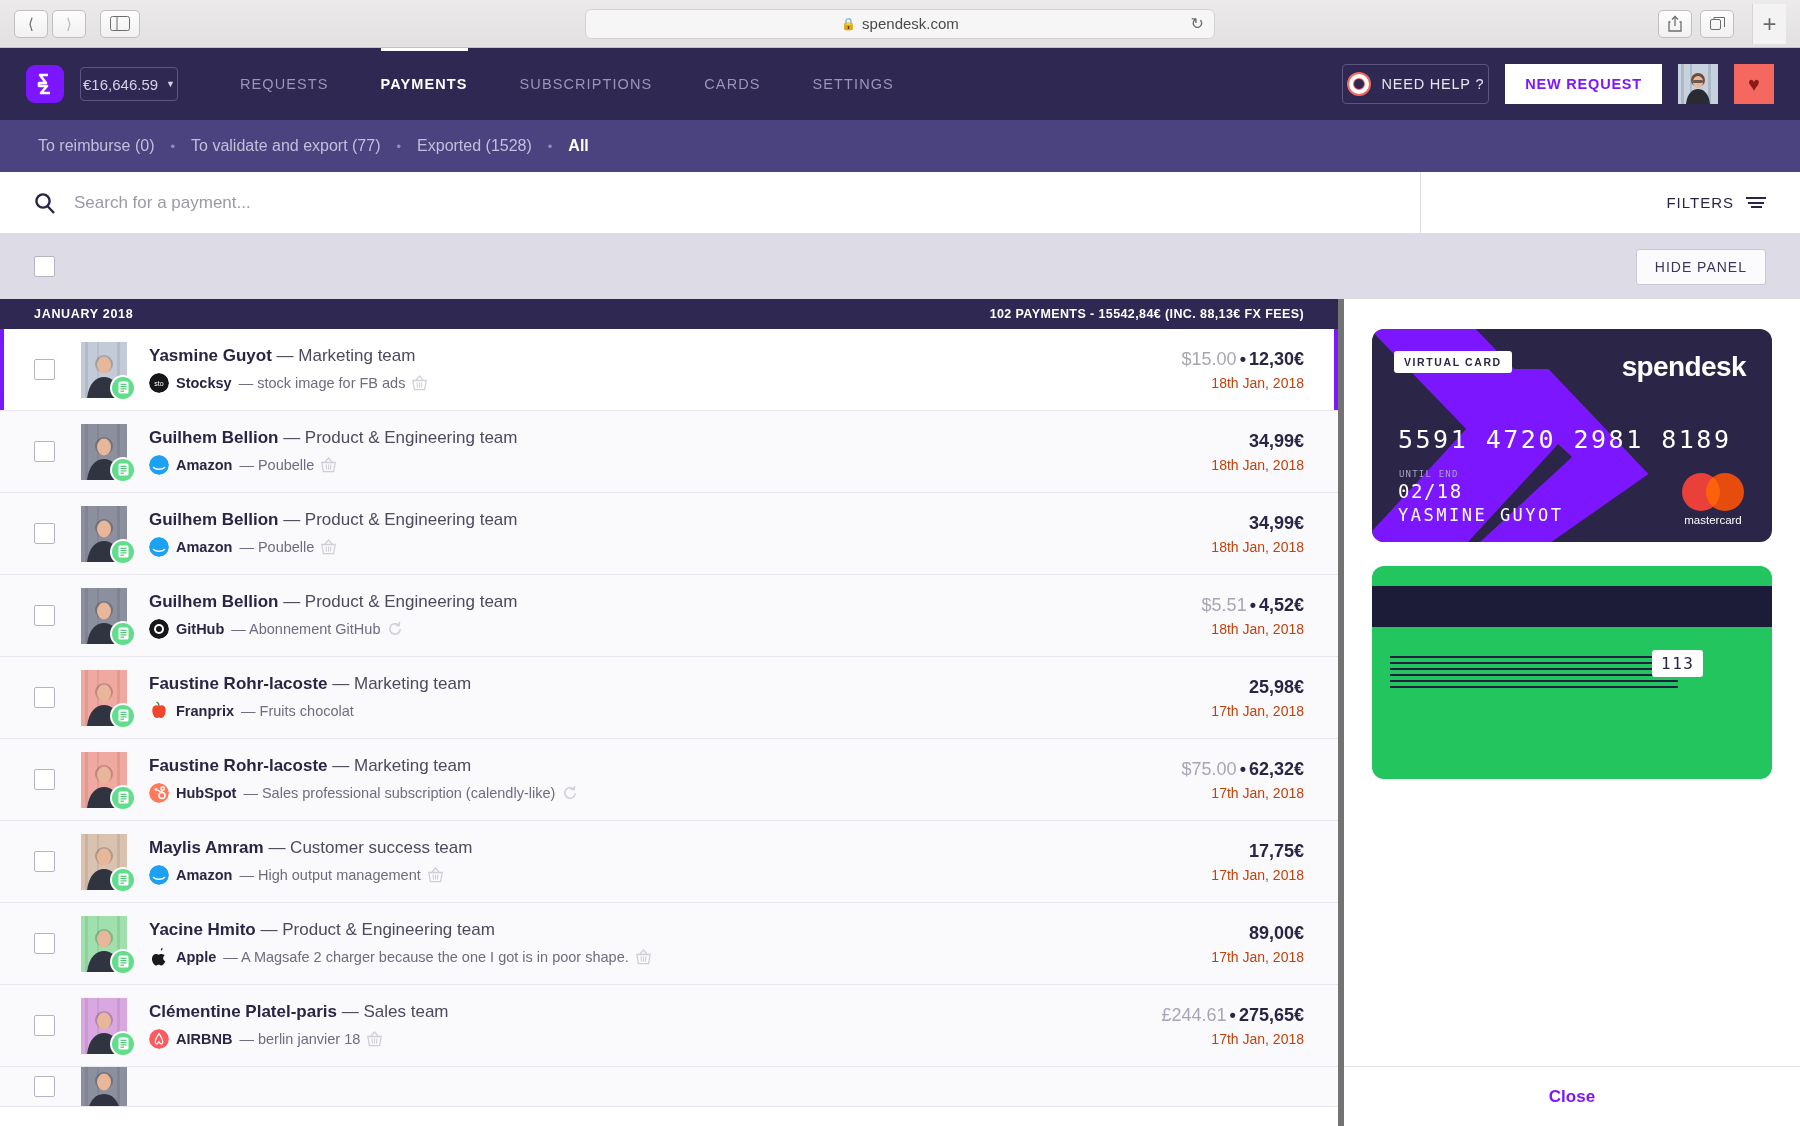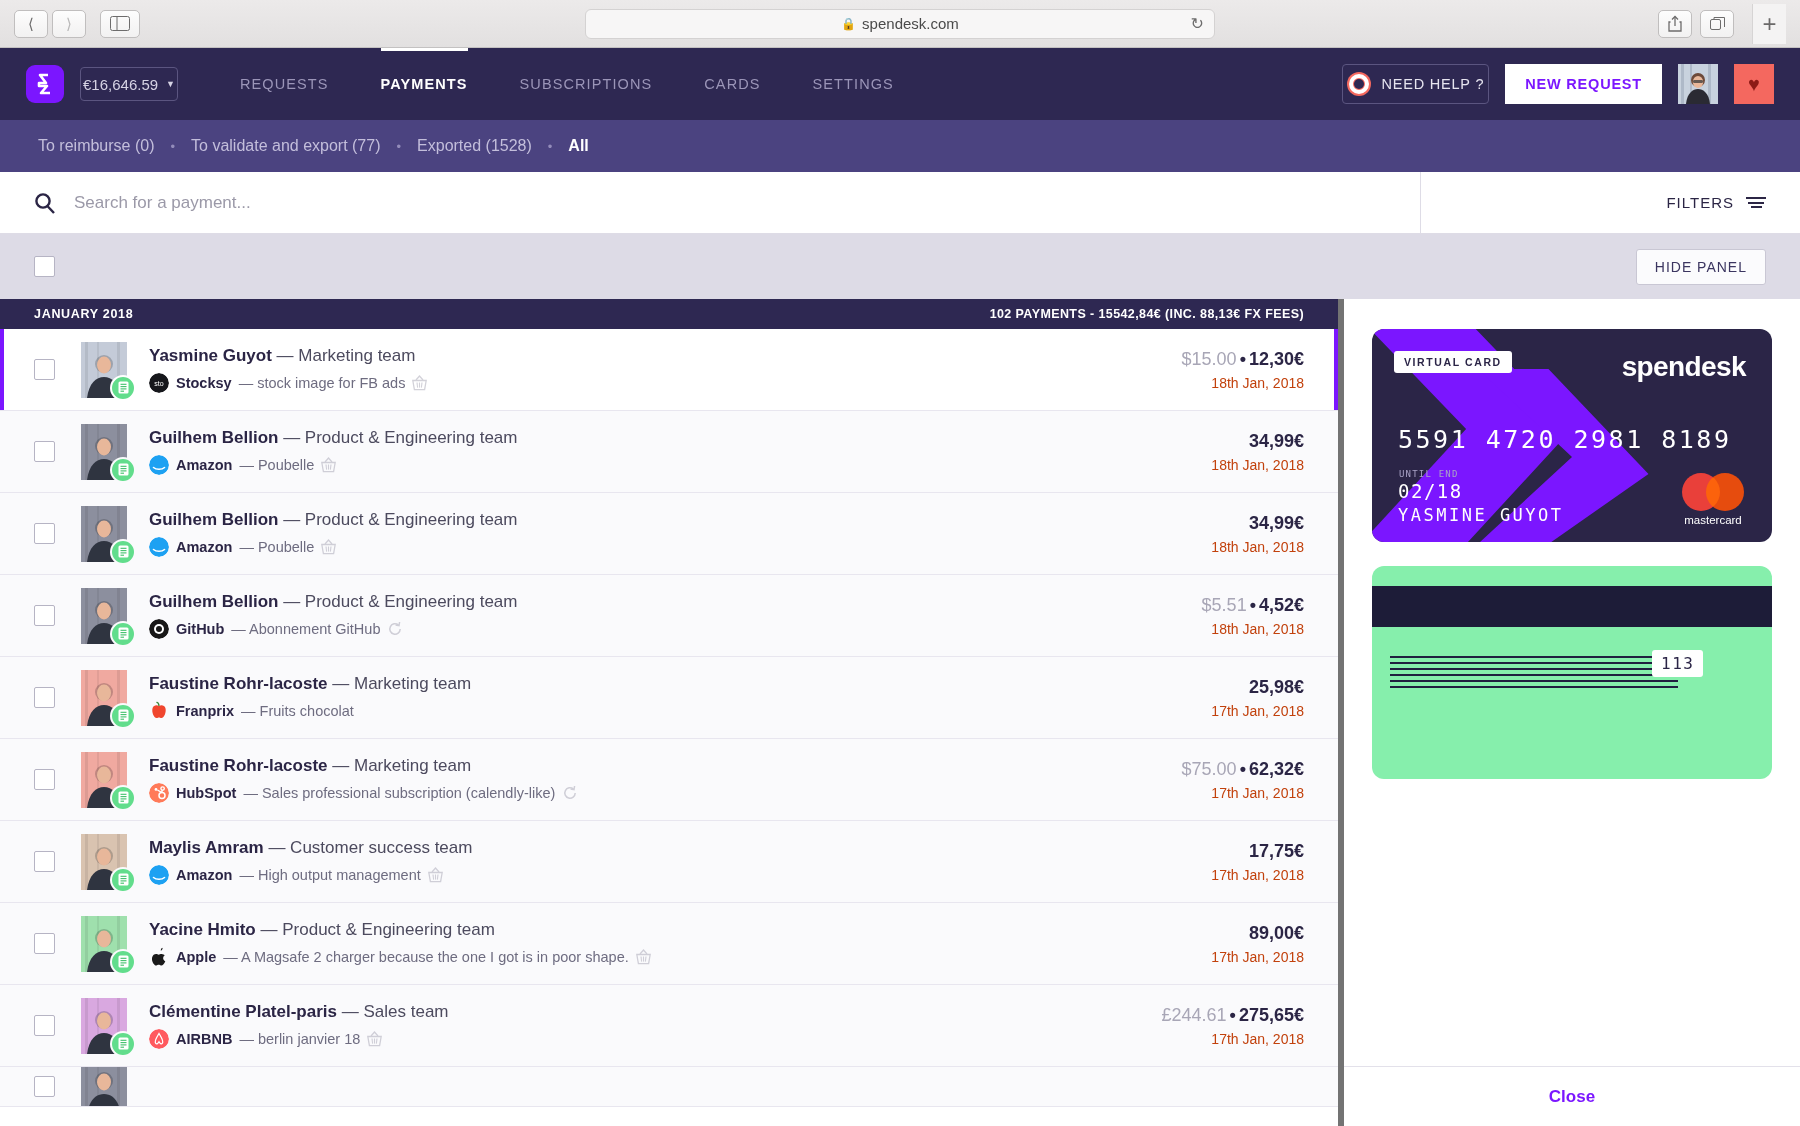--- a/index.html
+++ b/index.html
@@ -305,21 +305,21 @@
   .mc-circles { position: relative; width: 62px; height: 38px; }
   .mc-circles span {
     position: absolute; top: 0; width: 38px; height: 38px; border-radius: 50%;
   }
   .mc-circles .red { left: 0; background: #e9403a; }
   .mc-circles .yel { right: 0; background: #f09619; mix-blend-mode: hard-light; }
   .mc-label { color: #ffffff; font-size: 11.5px; margin-top: 3px; }
 
   .ccard-back {
     width: 100%; height: 213px; border-radius: 12px;
-    background: #86efac; margin-top: 24px; position: relative; overflow: hidden;
+    background: #22c55e; margin-top: 24px; position: relative; overflow: hidden;
   }
   .magstripe {
     position: absolute; left: 0; right: 0; top: 20px; height: 41px;
     background: #1d1c38;
   }
   .siglines { position: absolute; left: 18px; top: 90px; width: 72%; }
   .siglines i { display: block; height: 2px; background: #20203f; margin-bottom: 4px; }
   .cvv {
     position: absolute; left: 70%; top: 84px;
     background: #ffffff; color: #2b2547;

